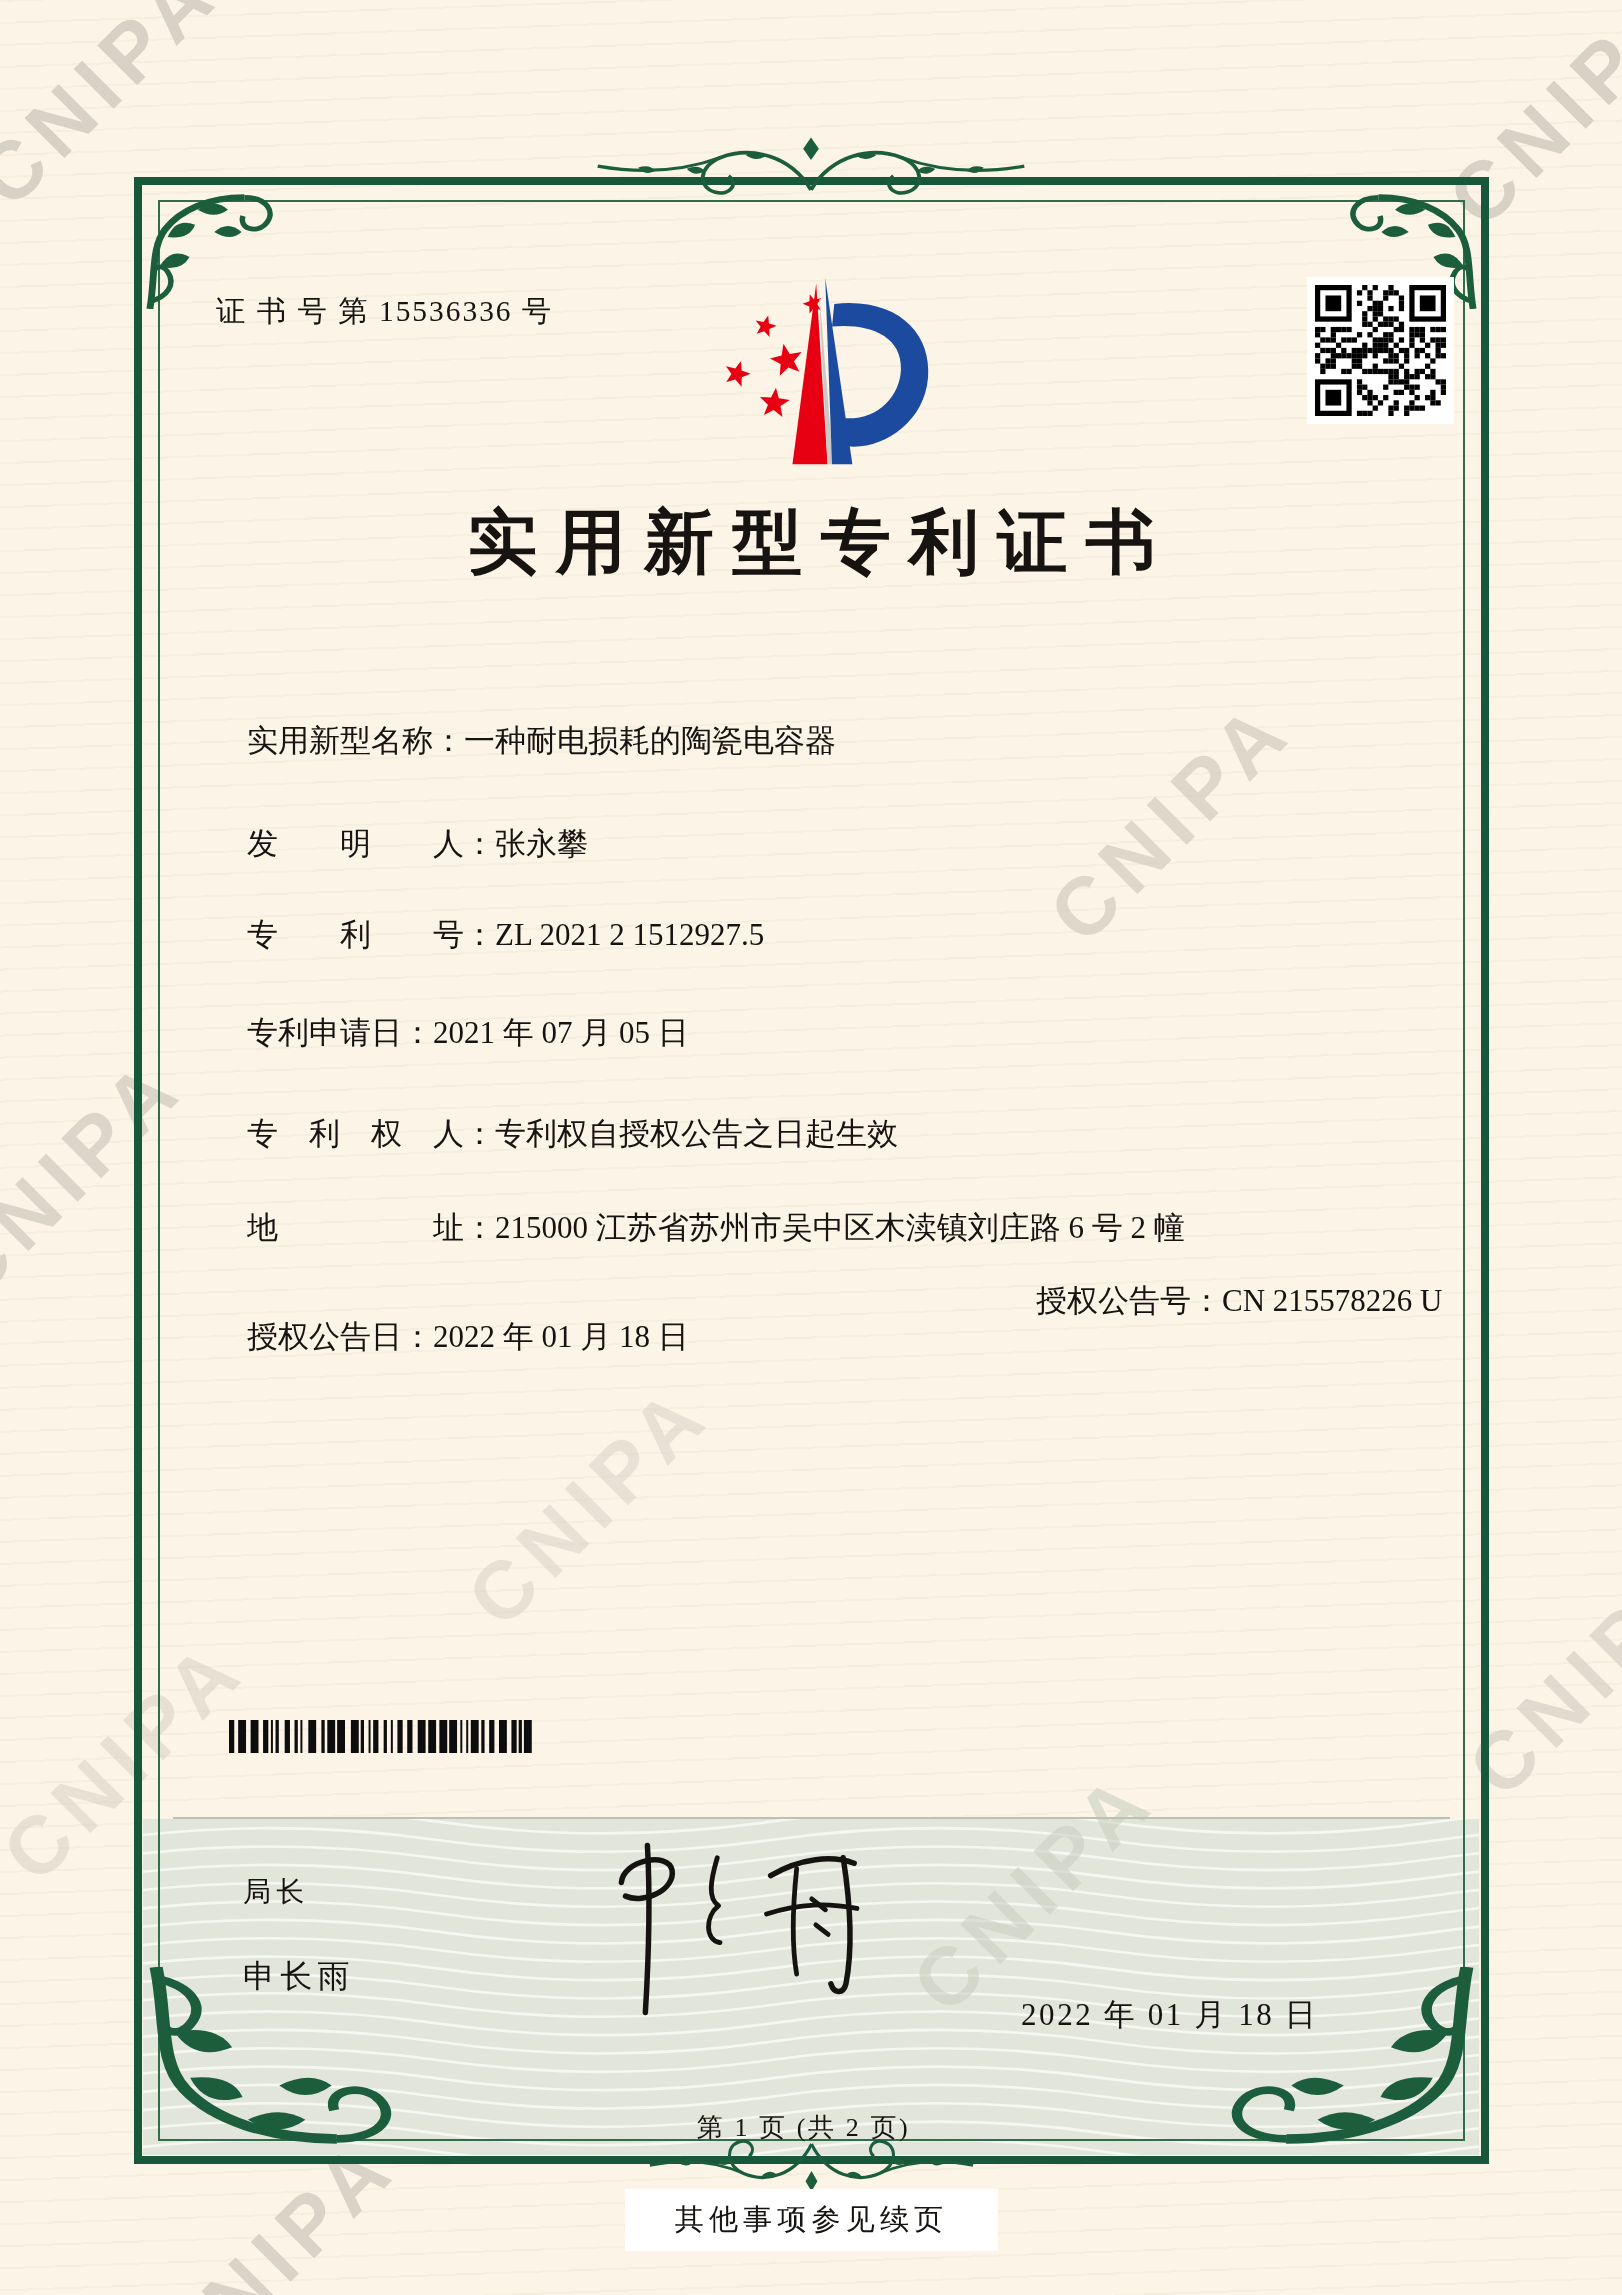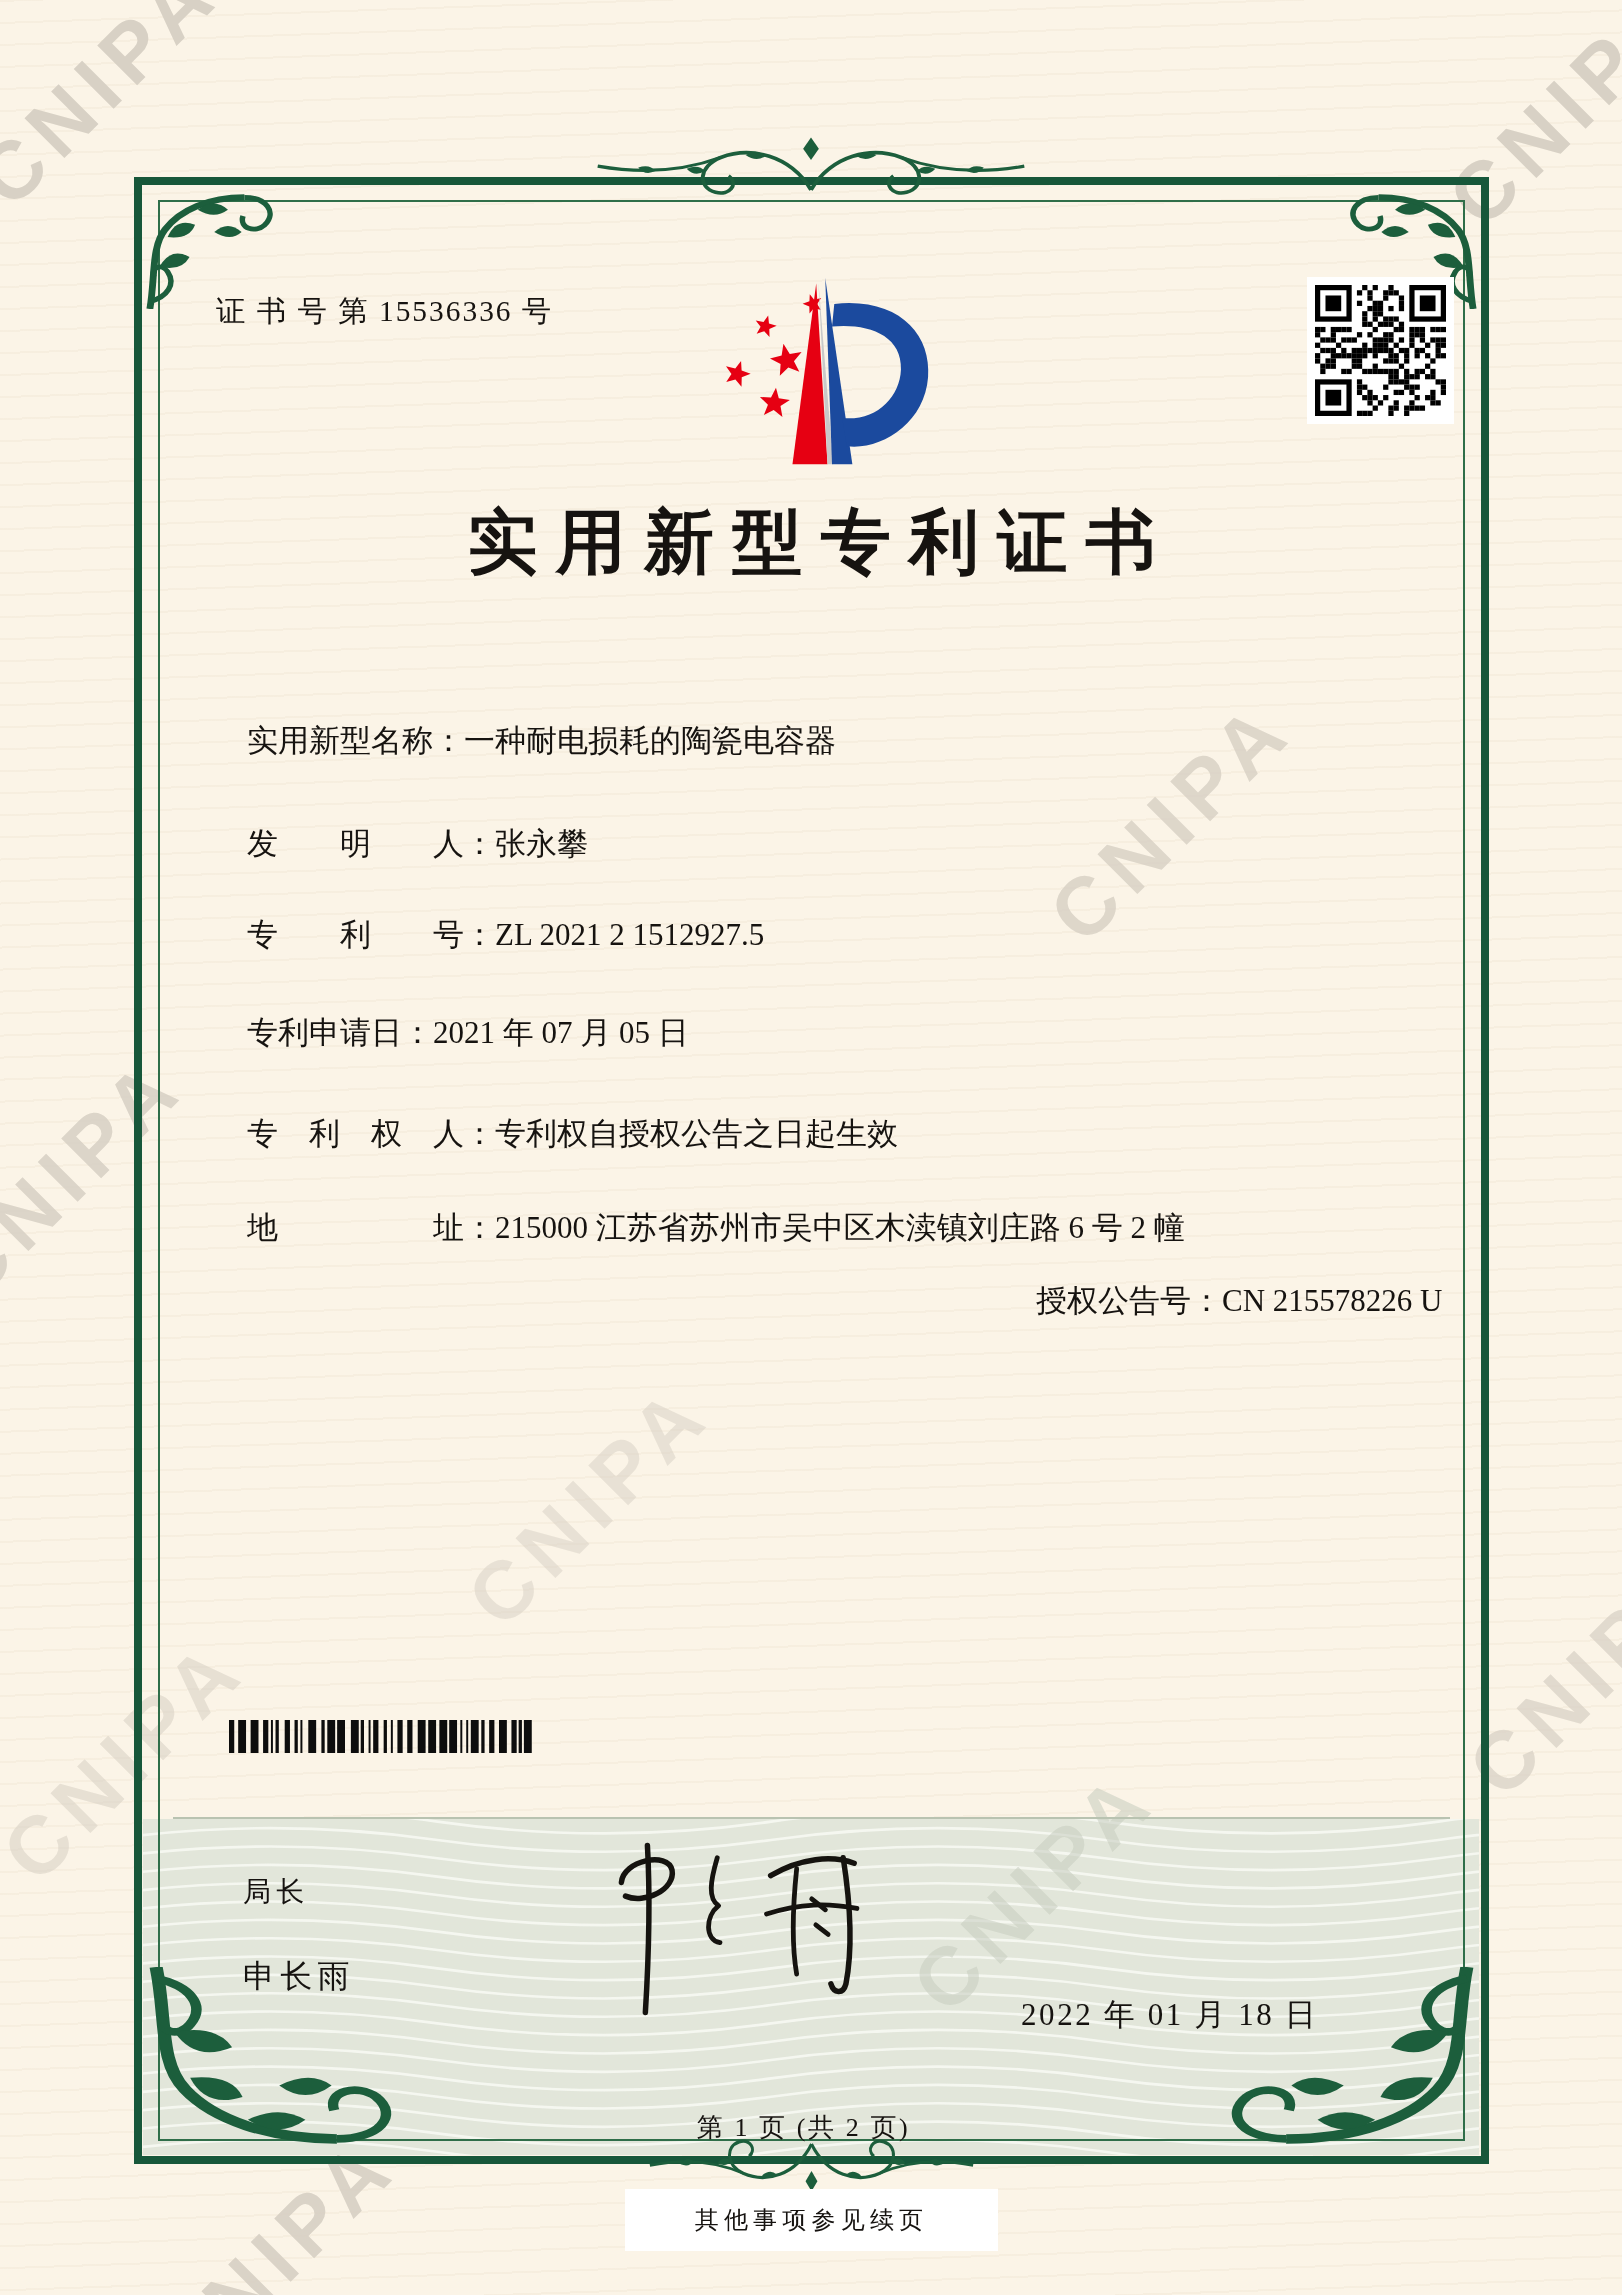--- a/index.html
+++ b/index.html
@@ -40,21 +40,21 @@
   .qrbox{position:absolute; left:1307px; top:277px; width:131px; height:131px; background:#ffffff; padding:7.9px; z-index:6;}
   .logo{position:absolute; left:703px; top:270px; width:249px; height:226px; z-index:6;}
   .barcode{position:absolute; left:229px; top:1720px; width:308px; height:33px; z-index:6;}
   .director-label{left:243px; top:1873px; font-size:28px; letter-spacing:5.2px;}
   .director-name{left:243px; top:1955px; font-size:32px; letter-spacing:5.2px;}
   .sig{position:absolute; left:592px; top:1840px; width:308px; height:178px; z-index:7;}
   .issue-date{left:1021px; top:1994px; font-size:31px; letter-spacing:2.6px;}
   .page-ind{left:0; right:16px; top:2110px; text-align:center; font-size:26px; letter-spacing:2.6px;}
   .cont-strip{position:absolute; left:625px; top:2189px; width:373px; height:62px; background:#ffffff;
     z-index:6; display:flex; align-items:center; justify-content:center;}
-  .cont-strip span{font-size:24px; letter-spacing:5.2px; white-space:pre;}
+  .cont-strip span{font-size:29px; letter-spacing:5.2px; white-space:pre;}
   svg{display:block;}
 </style>
 </head>
 <body>
 
 <div class="page">
 
   <div class="wm" style="left:98px; top:85px; opacity:.95;">CNIPA</div>
   <div class="wm" style="left:1570px; top:105px; opacity:.95;">CNIPA</div>
   <div class="wm" style="left:1171px; top:821px; opacity:.8;">CNIPA</div>
@@ -408,20 +408,21 @@
   <div class="txt field" style="top:976px;">
     <span class="lab">专利申请日：</span><span class="val">2021 年 07 月 05 日</span>
   </div>
   <div class="txt field" style="top:1077px;">
     <span class="lab">专　利　权　人：</span><span class="val">专利权自授权公告之日起生效</span>
   </div>
   <div class="txt field" style="top:1171px;">
     <span class="lab">地　　　　　址：</span><span class="val">215000 江苏省苏州市吴中区木渎镇刘庄路 6 号 2 幢</span>
   </div>
   <div class="txt field" style="top:1280px; right:0;">
+    <span><span class="lab">授权公告日：</span><span class="val">2022 年 01 月 18 日</span></span>
     <span class="grant2"><span class="lab">授权公告号：</span><span class="val">CN 215578226 U</span></span>
   </div>
 
 
   <svg class="barcode" id="barcode" viewBox="0 0 470 50" preserveAspectRatio="none">
       <rect x="0" y="0" width="8" height="50" fill="#0d0d0d"></rect>
       <rect x="14" y="0" width="12" height="50" fill="#0d0d0d"></rect>
       <rect x="33" y="0" width="12" height="50" fill="#0d0d0d"></rect>
       <rect x="52" y="0" width="8" height="50" fill="#0d0d0d"></rect>
       <rect x="64" y="0" width="3" height="50" fill="#0d0d0d"></rect>

